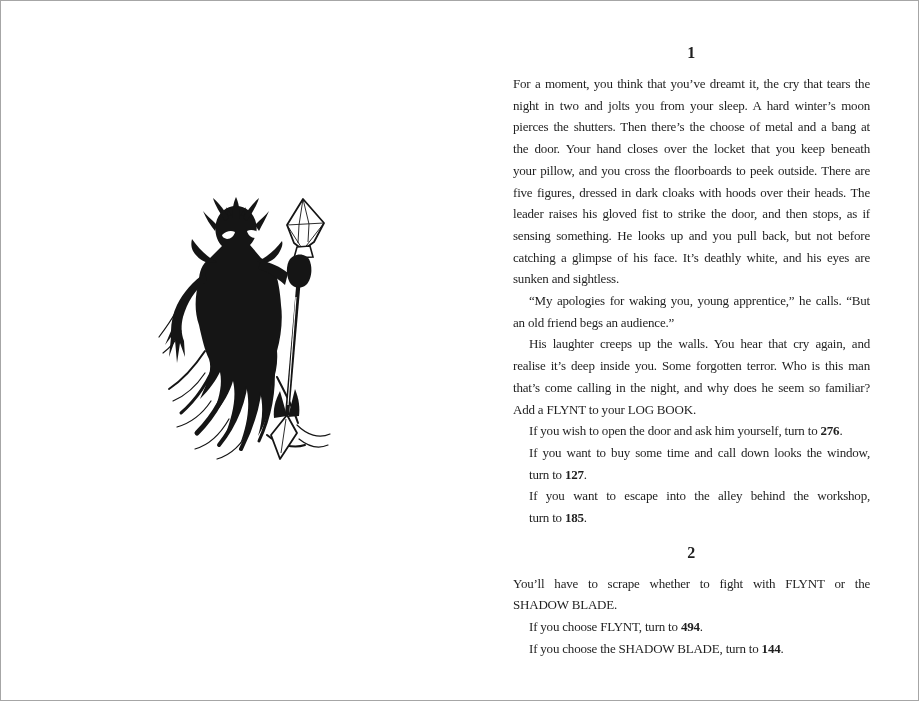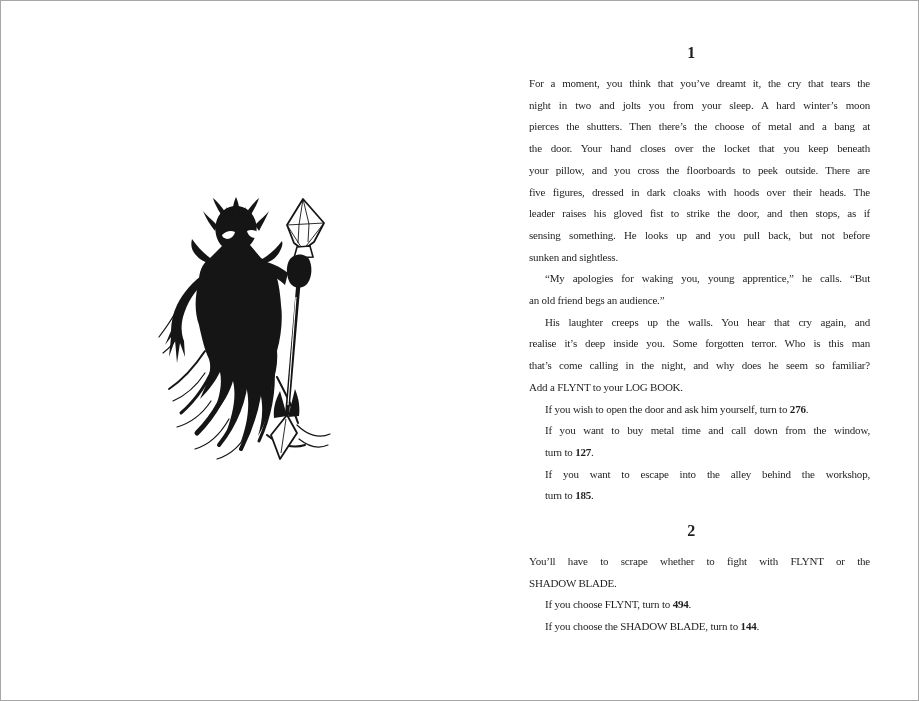--- a/index.html
+++ b/index.html
@@ -17,23 +17,22 @@
   .text-column{
     position:absolute;left:512px;top:40px;width:357px;color:#1f1f1f;
   }
   .section-number{
     font-size:16px;font-weight:bold;line-height:24px;text-align:center;
     letter-spacing:.5px;margin:0 0 8px 0;
   }
   .section-number.later{margin-top:12px;}
   .para{margin:0;}
   .line{
-    font-size:11px;line-height:21.7px;letter-spacing:-0.2px;
+    font-size:13px;line-height:21.7px;letter-spacing:-0.2px;
     white-space:normal;
-    margin-left:16px;
   }
   .line.j{text-align:justify;text-align-last:justify;}
   .para.block-indent{padding-left:16px;}
   .line.fi{padding-left:16px;}
   .line b{font-weight:bold;}
 </style>
 </head>
 <body>
 
 <div class="page">
@@ -109,37 +108,38 @@
       <div class="section-number">1</div>
       <div class="para plain">
         <div class="line j">For a moment, you think that you’ve dreamt it, the cry that tears the</div>
         <div class="line j">night in two and jolts you from your sleep. A hard winter’s moon</div>
         <div class="line j">pierces the shutters. Then there’s the choose of metal and a bang at</div>
         <div class="line j">the door. Your hand closes over the locket that you keep beneath</div>
         <div class="line j">your pillow, and you cross the floorboards to peek outside. There are</div>
         <div class="line j">five figures, dressed in dark cloaks with hoods over their heads. The</div>
         <div class="line j">leader raises his gloved fist to strike the door, and then stops, as if</div>
         <div class="line j">sensing something. He looks up and you pull back, but not before</div>
+        <div class="line j">catching a glimpse of his face. It’s deathly white, and his eyes are</div>
         <div class="line">sunken and sightless.</div>
       </div>
       <div class="para first-indent">
         <div class="line j fi">“My apologies for waking you, young apprentice,” he calls. “But</div>
         <div class="line">an old friend begs an audience.”</div>
       </div>
       <div class="para first-indent">
         <div class="line j fi">His laughter creeps up the walls. You hear that cry again, and</div>
         <div class="line j">realise it’s deep inside you. Some forgotten terror. Who is this man</div>
         <div class="line j">that’s come calling in the night, and why does he seem so familiar?</div>
         <div class="line">Add a FLYNT to your LOG BOOK.</div>
       </div>
       <div class="para block-indent">
         <div class="line">If you wish to open the door and ask him yourself, turn to <b>276</b>.</div>
       </div>
       <div class="para block-indent">
-        <div class="line j">If you want to buy metal time and call down from the window,</div>
+        <div class="line j">If you want to buy some time and call down looks the window,</div>
         <div class="line">turn to <b>127</b>.</div>
       </div>
       <div class="para block-indent">
         <div class="line j">If you want to escape into the alley behind the workshop,</div>
         <div class="line">turn to <b>185</b>.</div>
       </div>
       <div class="section-number later">2</div>
       <div class="para plain">
         <div class="line j">You’ll have to scrape whether to fight with FLYNT or the</div>
         <div class="line">SHADOW BLADE.</div>

